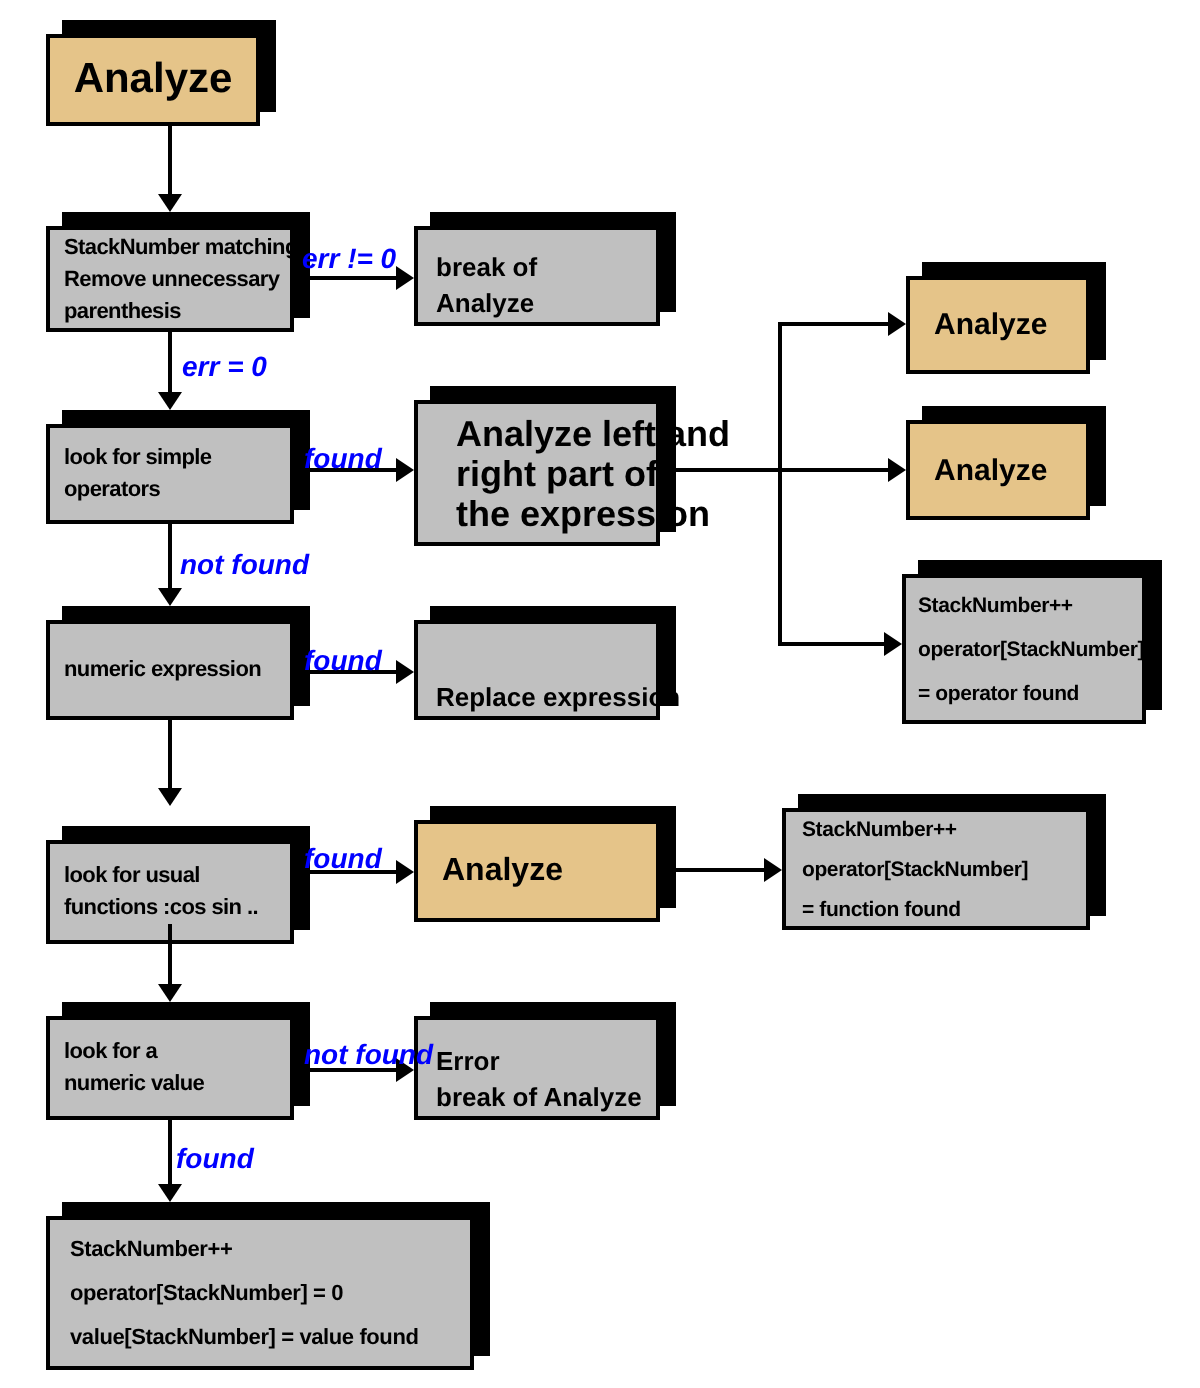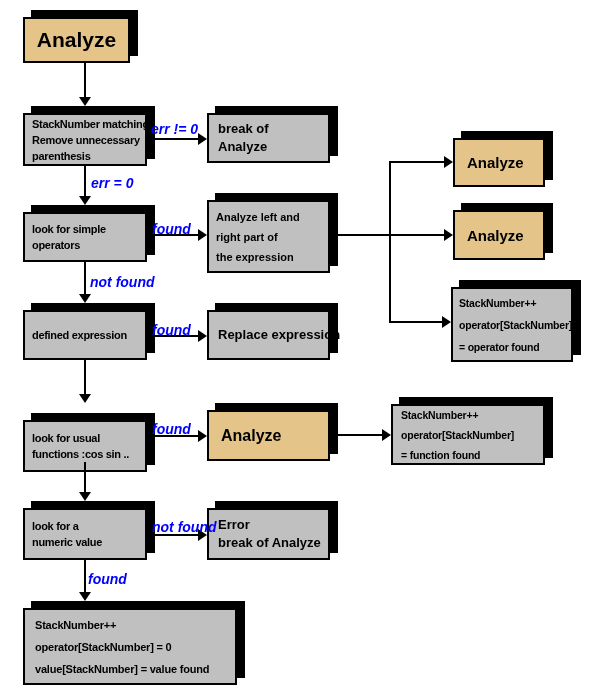--- a/index.html
+++ b/index.html
@@ -11,22 +11,22 @@
     position:absolute; box-sizing:border-box;
     background:#C0C0C0; border:2px solid #000;
     box-shadow:8px -7px 0 #000;
     display:flex; flex-direction:column; justify-content:center;
     font-weight:bold; color:#000; white-space:nowrap;
   }
   .tan { background:#E5C489; }
   .t-xl  { font-size:21px; align-items:center; }
   .t-lg  { font-size:16px; padding-left:12px; }
   .t-md  { font-size:15px; padding-left:12px; }
-  .t-m2  { font-size:11px; line-height:20px; padding-left:7px; }
-  .t-sm  { font-size:13px; line-height:18px; padding-left:9px; }
+  .t-m2  { font-size:18px; line-height:20px; padding-left:19px; }
+  .t-sm  { font-size:13px; line-height:18px; padding-left:9px;justify-content:flex-end; }
   .t-xs  { font-size:11px; line-height:16px; padding-left:7px; letter-spacing:-0.3px; }
   .t-st  { font-size:10.5px; line-height:22px; padding-left:6px; letter-spacing:-0.2px; }
   .t-st2 { font-size:10.5px; line-height:20px; padding-left:8px; letter-spacing:-0.2px; }
   .t-val { font-size:11px; line-height:22px; padding-left:10px; letter-spacing:-0.2px; }
   .hline { position:absolute; height:2px; background:#000; }
   .vline { position:absolute; width:2px;  background:#000; }
   .arr-r { position:absolute; width:0; height:0;
            border-top:6px solid transparent; border-bottom:6px solid transparent;
            border-left:9px solid #000; }
   .arr-d { position:absolute; width:0; height:0;
@@ -74,21 +74,21 @@
     <div>Analyze</div>
   </div>
 
   <div class="box t-st" style="left:451px;top:287px;width:122px;height:75px">
     <div>StackNumber++</div>
     <div>operator[StackNumber]</div>
     <div>= operator found</div>
   </div>
 
   <div class="box t-xs" style="left:23px;top:310px;width:124px;height:50px">
-    <div>defined expression</div>
+    <div>numeric expression</div>
   </div>
 
   <div class="box t-sm" style="left:207px;top:310px;width:123px;height:50px">
     <div>Replace expression</div>
   </div>
 
   <div class="box t-xs" style="left:23px;top:420px;width:124px;height:52px">
     <div>look for usual</div>
     <div>functions :cos sin ..</div>
   </div>

